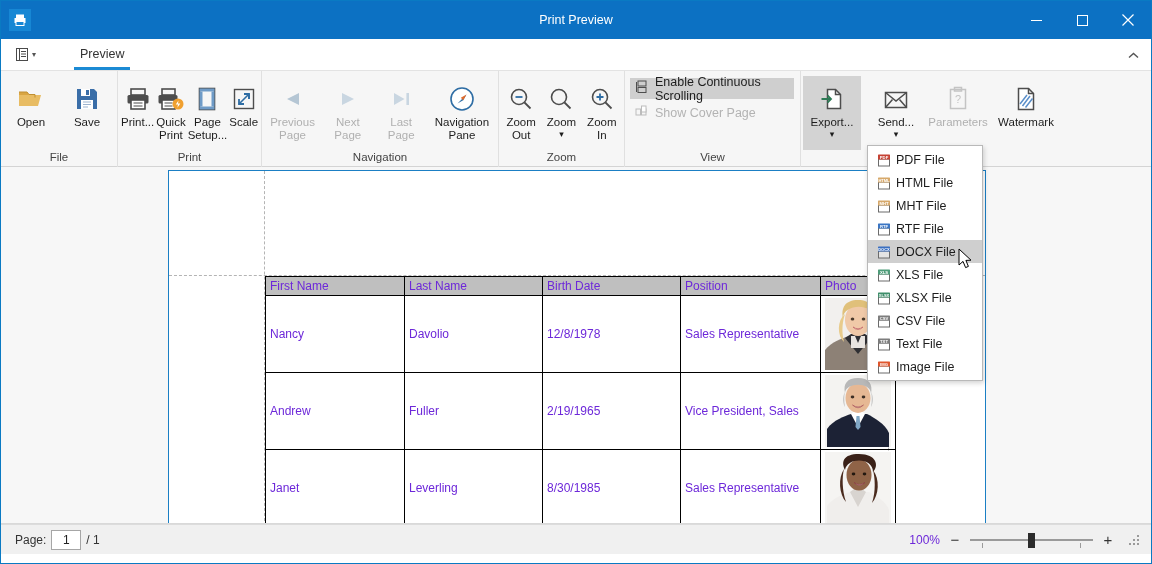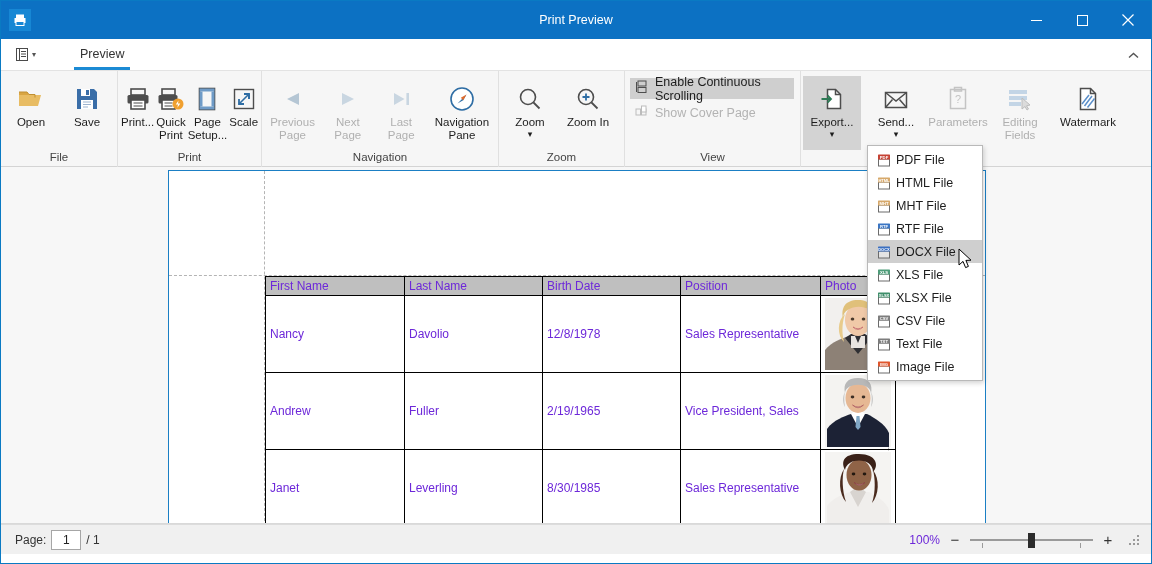--- a/index.html
+++ b/index.html
@@ -458,20 +458,30 @@
             </svg>
           </div>
           <div class="rbtn-lbl">Navigation Pane</div>
         </div>
       </div>
       <div class="rgroup-label">Navigation</div>
     </div>
 
     <div class="rgroup" style="width:126px;">
       <div class="rgroup-items">
+        <div class="rbtn">
+          <div class="rbtn-ico">
+            <svg width="26" height="26" viewBox="0 0 26 26">
+              <circle cx="11" cy="11" r="7.5" fill="none" stroke="#4d4d4d" stroke-width="1.6"></circle>
+              <path d="M16.5 16.5 L22.5 22.5" stroke="#4d4d4d" stroke-width="1.8"></path>
+              <path d="M7.5 11 h7" stroke="#2e6da4" stroke-width="1.8"></path>
+            </svg>
+          </div>
+          <div class="rbtn-lbl">Zoom Out</div>
+        </div>
         <div class="rbtn">
           <div class="rbtn-ico">
             <svg width="26" height="26" viewBox="0 0 26 26">
               <circle cx="11" cy="11" r="7.5" fill="none" stroke="#4d4d4d" stroke-width="1.6"></circle>
               <path d="M16.5 16.5 L22.5 22.5" stroke="#4d4d4d" stroke-width="1.8"></path>
             </svg>
           </div>
           <div class="rbtn-lbl">Zoom</div>
           <div class="caret">▾</div>
         </div>
@@ -544,31 +554,20 @@
         </div>
         <div class="rbtn disabled w62" style="margin-left:8px;">
           <div class="rbtn-ico">
             <svg width="22" height="26" viewBox="0 0 22 26">
               <rect x="3.5" y="3.5" width="15" height="19" fill="none" stroke="#c4c4c4" stroke-width="1.5"></rect>
               <rect x="7.5" y="1.5" width="7" height="3.5" fill="none" stroke="#c4c4c4" stroke-width="1.5"></rect>
               <text x="11" y="17" font-size="11" fill="#c4c4c4" text-anchor="middle" font-family="Liberation Sans, sans-serif">?</text>
             </svg>
           </div>
           <div class="rbtn-lbl">Parameters</div>
-        </div>
-        <div class="rbtn disabled w62">
-          <div class="rbtn-ico">
-            <svg width="26" height="24" viewBox="0 0 26 24">
-              <rect x="2" y="3" width="18" height="4" fill="#c3d5e6"></rect>
-              <rect x="2" y="9" width="18" height="4" fill="#c3d5e6"></rect>
-              <rect x="2" y="15" width="12" height="4" fill="#c3d5e6"></rect>
-              <path d="M15 11 L15 22 L18 19.5 L20 23 L21.5 22 L19.5 18.8 L23 18 z" fill="#dcdcdc" stroke="#bdbdbd" stroke-width="1"></path>
-            </svg>
-          </div>
-          <div class="rbtn-lbl">Editing Fields</div>
         </div>
         <div class="rbtn w74">
           <div class="rbtn-ico">
             <svg width="24" height="26" viewBox="0 0 24 26">
               <path d="M4.5 2.5 h10 l5 5 v16 h-15 z" fill="#ffffff" stroke="#4d4d4d" stroke-width="1.5"></path>
               <path d="M14.5 2.5 v5 h5" fill="none" stroke="#4d4d4d" stroke-width="1.5"></path>
               <path d="M6 18 L13 9 M8.5 20 L16 10 M11.5 21.5 L18.5 12.5" stroke="#5b8fc9" stroke-width="1.5"></path>
             </svg>
           </div>
           <div class="rbtn-lbl">Watermark</div>

